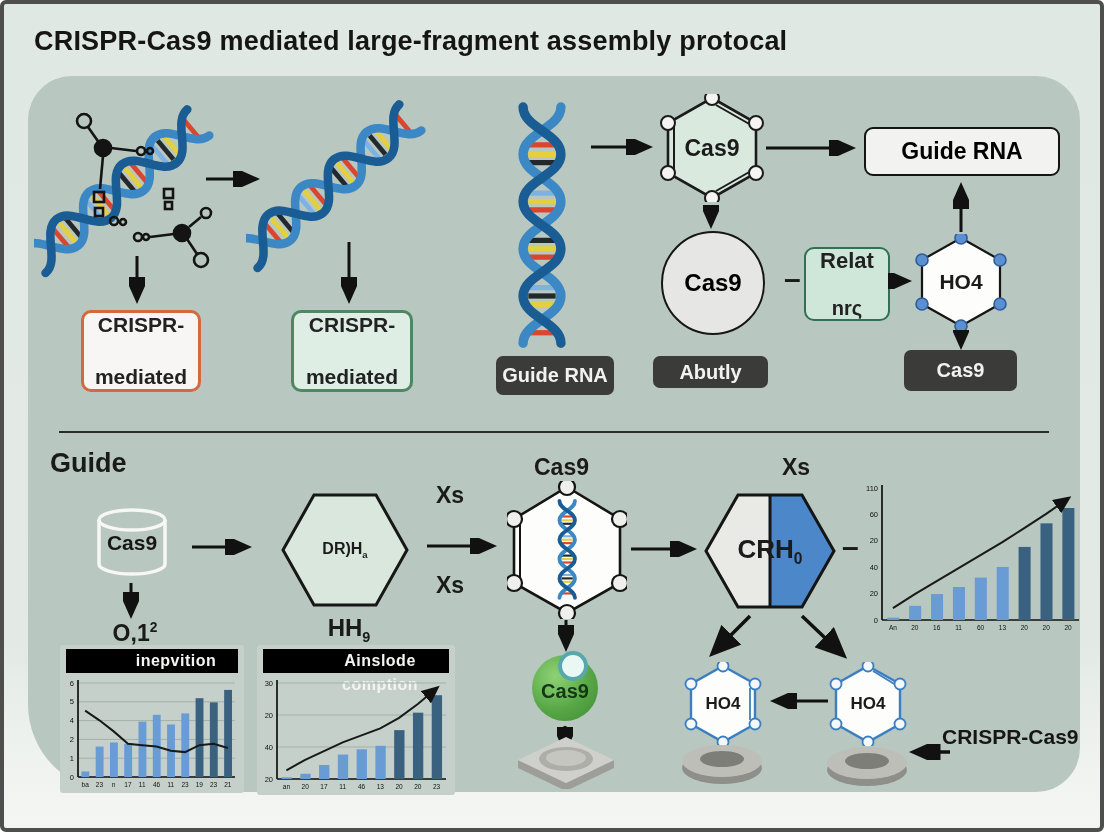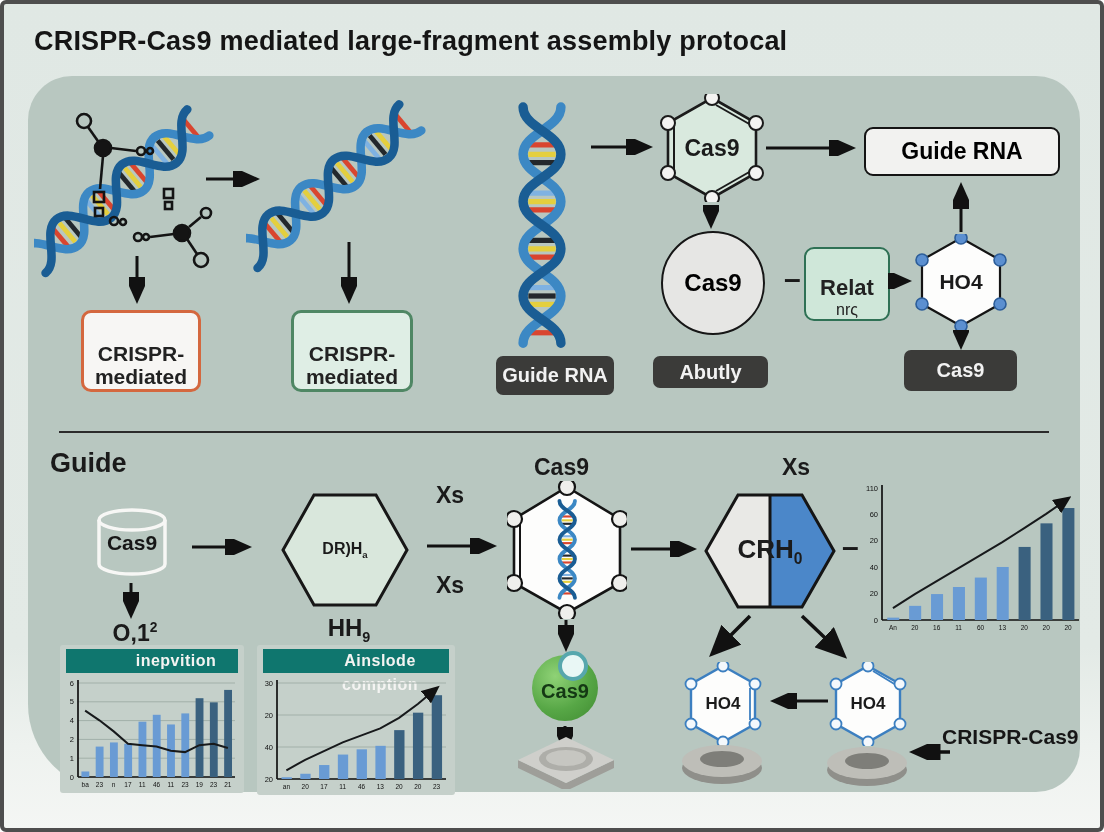--- a/index.html
+++ b/index.html
@@ -6,27 +6,27 @@
   #frame{position:relative;width:1104px;height:832px;box-sizing:border-box;border:4px solid #4e4e4e;
          border-radius:6px;overflow:hidden;
          background:linear-gradient(#e0e8e4 0%,#e3eae6 78%,#eef2ef 90%,#f4f6f4 100%);}
   .abs{position:absolute;}
   #title{left:30px;top:22px;font-size:27px;font-weight:700;color:#151515;letter-spacing:.2px;}
   #panel{left:24px;top:72px;width:1052px;height:716px;background:#b8c7c0;
          border-radius:44px 44px 44px 88px;}
   .lbl{color:#1a1a1a;}
   .tag{background:#3b3b39;color:#f2f2f2;border-radius:7px;display:flex;align-items:center;
        justify-content:center;font-weight:700;font-size:20px;}
-  .rbox{border-radius:10px;display:flex;flex-direction:column;align-items:center;justify-content:flex-end;
+  .rbox{border-radius:10px;display:flex;flex-direction:column;align-items:center;justify-content:space-between;
         font-weight:700;font-size:21px;line-height:1.12;color:#222;text-align:center;}
   .hexwrap{display:flex;align-items:center;justify-content:center;}
   .hexwrap>svg{position:absolute;left:0;top:0;}
   .hexlabel{position:relative;font-weight:700;color:#1b1b1b;}
   .chart{background:#c5d0ca;border-radius:3px;padding:2px 2px 0 2px;box-sizing:border-box;}
-  .chart .hdr{background:#0f766e;color:#f4f4f2;font-size:16px;font-weight:700;text-align:center;
+  .chart .hdr{background:#000000;color:#f4f4f2;font-size:16px;font-weight:700;text-align:center;
               height:24px;line-height:24px;margin:2px 4px 2px 4px;letter-spacing:.5px;padding-left:48px;}
   .dash{font-size:30px;font-weight:700;color:#1a1a1a;}
   .note{font-size:21px;font-weight:700;color:#161616;line-height:1.2;}
   sub,sup{font-size:60%;}
   svg{display:block;}
 </style>
 </head>
 <body>
 
 <svg width="0" height="0" style="position:absolute" aria-hidden="true">
@@ -154,21 +154,21 @@
     <div style="font-size:24px;font-weight:700">Cas9</div>
   </div>
   <div class="abs tag" style="left:649px;top:352px;width:115px;height:32px">
     <span>Abutly</span>
   </div>
 
   <div class="abs dash" style="left:780px;top:258px">–</div>
 
   <div class="abs rbox" style="left:800px;top:243px;width:82px;height:70px;background:#cfe7d9;border:2.5px solid #2f7155">
     <div style="font-size:22px">Relat</div>
-    <div style="font-size:16px;font-weight:400">nrς</div>
+    <div style="font-size:20px;font-weight:700">nrς</div>
   </div>
   <svg class="abs" style="left:884px;top:269px" width="30" height="16">
       <line x1="0" y1="8" x2="18" y2="8" stroke="#111" stroke-width="3" marker-end="url(#ah)"></line>
     </svg>
 
   <div class="abs hexwrap" style="left:910px;top:230px;width:94px;height:96px">
     <svg width="94" height="96">
       <polygon points="47,4 86,26 86,70 47,92 8,70 8,26" fill="#fdfdfc" stroke="#141414" stroke-width="2.2"></polygon>
       <g fill="#5b8fd0" stroke="#2c5d99" stroke-width="1.6">
         <circle cx="47" cy="4" r="6"></circle>

